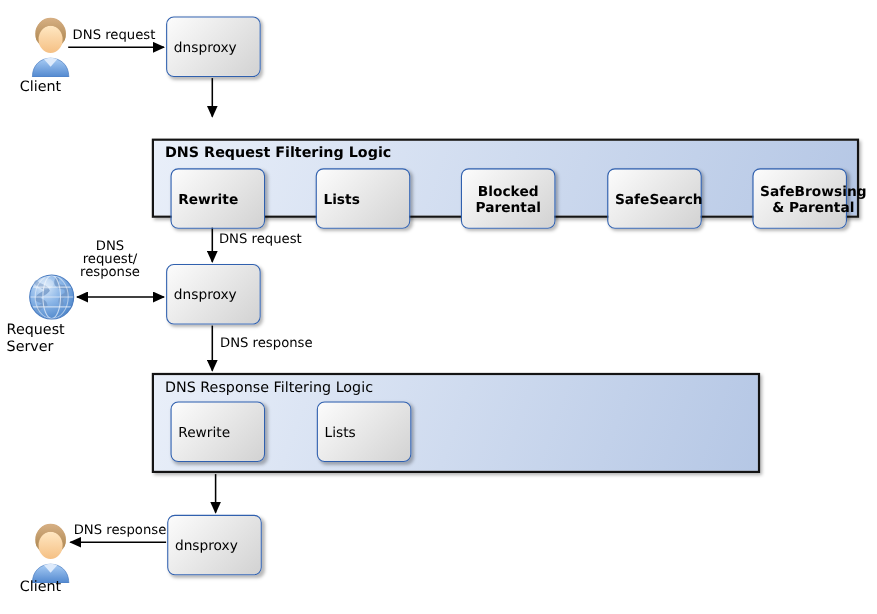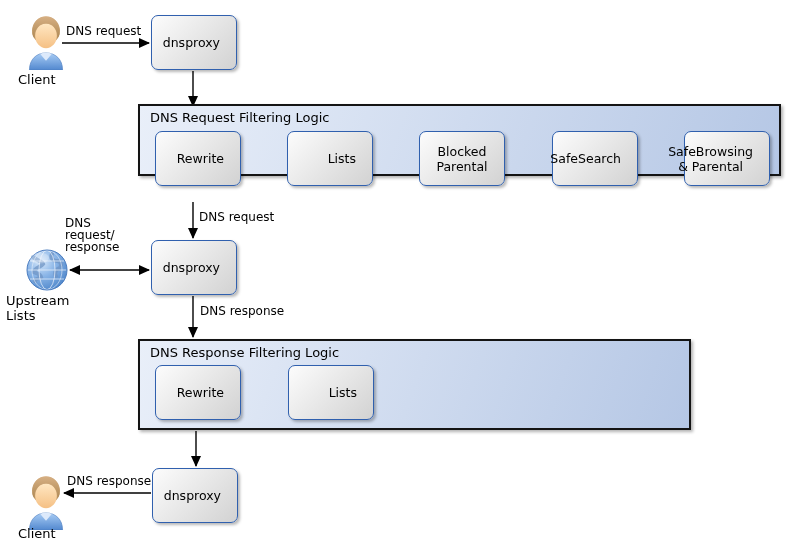--- a/index.html
+++ b/index.html
@@ -15,41 +15,41 @@
     position:absolute; left:0; top:0; width:797px; height:558px;
     pointer-events:none;
   }
   .node {
     position:absolute;
     width:86px; height:55px;
     border:1.6px solid var(--node-border, #3060ae);
     border-radius:7px;
     background:linear-gradient(135deg, var(--node-fill-start,#fcfcfc) 0%, var(--node-fill-end,#d2d2d2) 100%);
     box-shadow:2px 2px 3px rgba(0,0,0,0.28);
-    display:flex; align-items:center; justify-content:flex-end;
+    display:flex; align-items:center; justify-content:flex-start;
     text-align:center; font-size:12.5px; line-height:1.2;
     box-sizing:border-box;
-    padding:16px;
+    padding:6px;
   }
   .pipeline {
     position:absolute;
     border:2px solid var(--container-border,#141414);
     background:linear-gradient(110deg, var(--container-fill-start,#e9eff9) 0%, var(--container-fill-end,#b5c7e5) 100%);
     box-shadow:2px 2px 3px rgba(0,0,0,0.30);
     box-sizing:border-box;
   }
   .pipeline-title {
     position:absolute; left:10px; top:4px;
     font-size:13px; white-space:nowrap;
   }
   .edge-label {
     position:absolute; font-size:12px; white-space:nowrap;
   }
   .edge-label.multi {
-    white-space:normal; text-align:left; line-height:1.0;
+    white-space:normal; text-align:center; line-height:1.0;
   }
   .actor { position:absolute; }
   .actor-label {
     position:absolute; font-size:13px; text-align:left; line-height:1.15;
   }
 </style>
 </head>
 <body>
 
 <div class="canvas">
@@ -110,21 +110,21 @@
     </svg>
   </div>
   <div class="actor-label" style="left:18px; top:73px; width:56px;">Client</div>
 
   <div class="node" style="left:151px; top:15px;">
     <span>dnsproxy</span>
   </div>
 
   <div class="edge-label" style="left:66px; top:24px;">DNS request</div>
 
-  <div class="pipeline" style="left:138px; top:104px; width:643px; height:72px;">
+  <div class="pipeline" style="left:138px; top:126px; width:643px; height:72px;font-weight:bold;">
     <div class="pipeline-title">DNS Request Filtering Logic</div>
     <div class="node" style="left:15px; top:25px;">
       <span>Rewrite</span>
     </div>
     <div class="node" style="left:147px; top:25px;">
       <span>Lists</span>
     </div>
     <div class="node" style="left:279px; top:25px;">
       <span>Blocked Parental</span>
     </div>
@@ -149,21 +149,21 @@
       <circle cx="22" cy="22" r="20" fill="url(#globeGrad)"></circle>
       <path d="M8,9 C12,13 16,12 18,16 C15,20 10,19 9,24 C12,26 15,25 16,29 C13,31 11,30 10,33" fill="none" stroke="#6f94c4" stroke-width="4" stroke-linecap="round" opacity="0.75"></path>
       <path d="M27,6 C25,10 28,13 32,13 C36,13 37,17 35,20 C31,21 29,25 31,28" fill="none" stroke="#6f94c4" stroke-width="4" stroke-linecap="round" opacity="0.75"></path>
       <ellipse cx="22" cy="22" rx="8" ry="19.6" fill="none" stroke="#eef4fc" stroke-width="1" opacity="0.7"></ellipse>
       <ellipse cx="22" cy="22" rx="15" ry="19.6" fill="none" stroke="#eef4fc" stroke-width="1" opacity="0.55"></ellipse>
       <path d="M2.5,22 L41.5,22 M4.5,13 L39.5,13 M4.5,31 L39.5,31" stroke="#eef4fc" stroke-width="1" opacity="0.7"></path>
       <circle cx="22" cy="22" r="20" fill="none" stroke="#4a7cc0" stroke-width="1"></circle>
       <ellipse cx="14" cy="10" rx="10" ry="5.5" fill="#ffffff" opacity="0.25"></ellipse>
     </svg>
   </div>
-  <div class="actor-label" style="left:6px; top:294px; width:80px;">Upstream Lists</div>
+  <div class="actor-label" style="left:6px; top:294px; width:80px;">Request Server</div>
 
   <div class="edge-label" style="left:200px; top:304px;">DNS response</div>
 
   <div class="pipeline" style="left:138px; top:339px; width:553px; height:91px;">
     <div class="pipeline-title">DNS Response Filtering Logic</div>
     <div class="node" style="left:15px; top:24px;">
       <span>Rewrite</span>
     </div>
     <div class="node" style="left:148px; top:24px;">
       <span>Lists</span>

